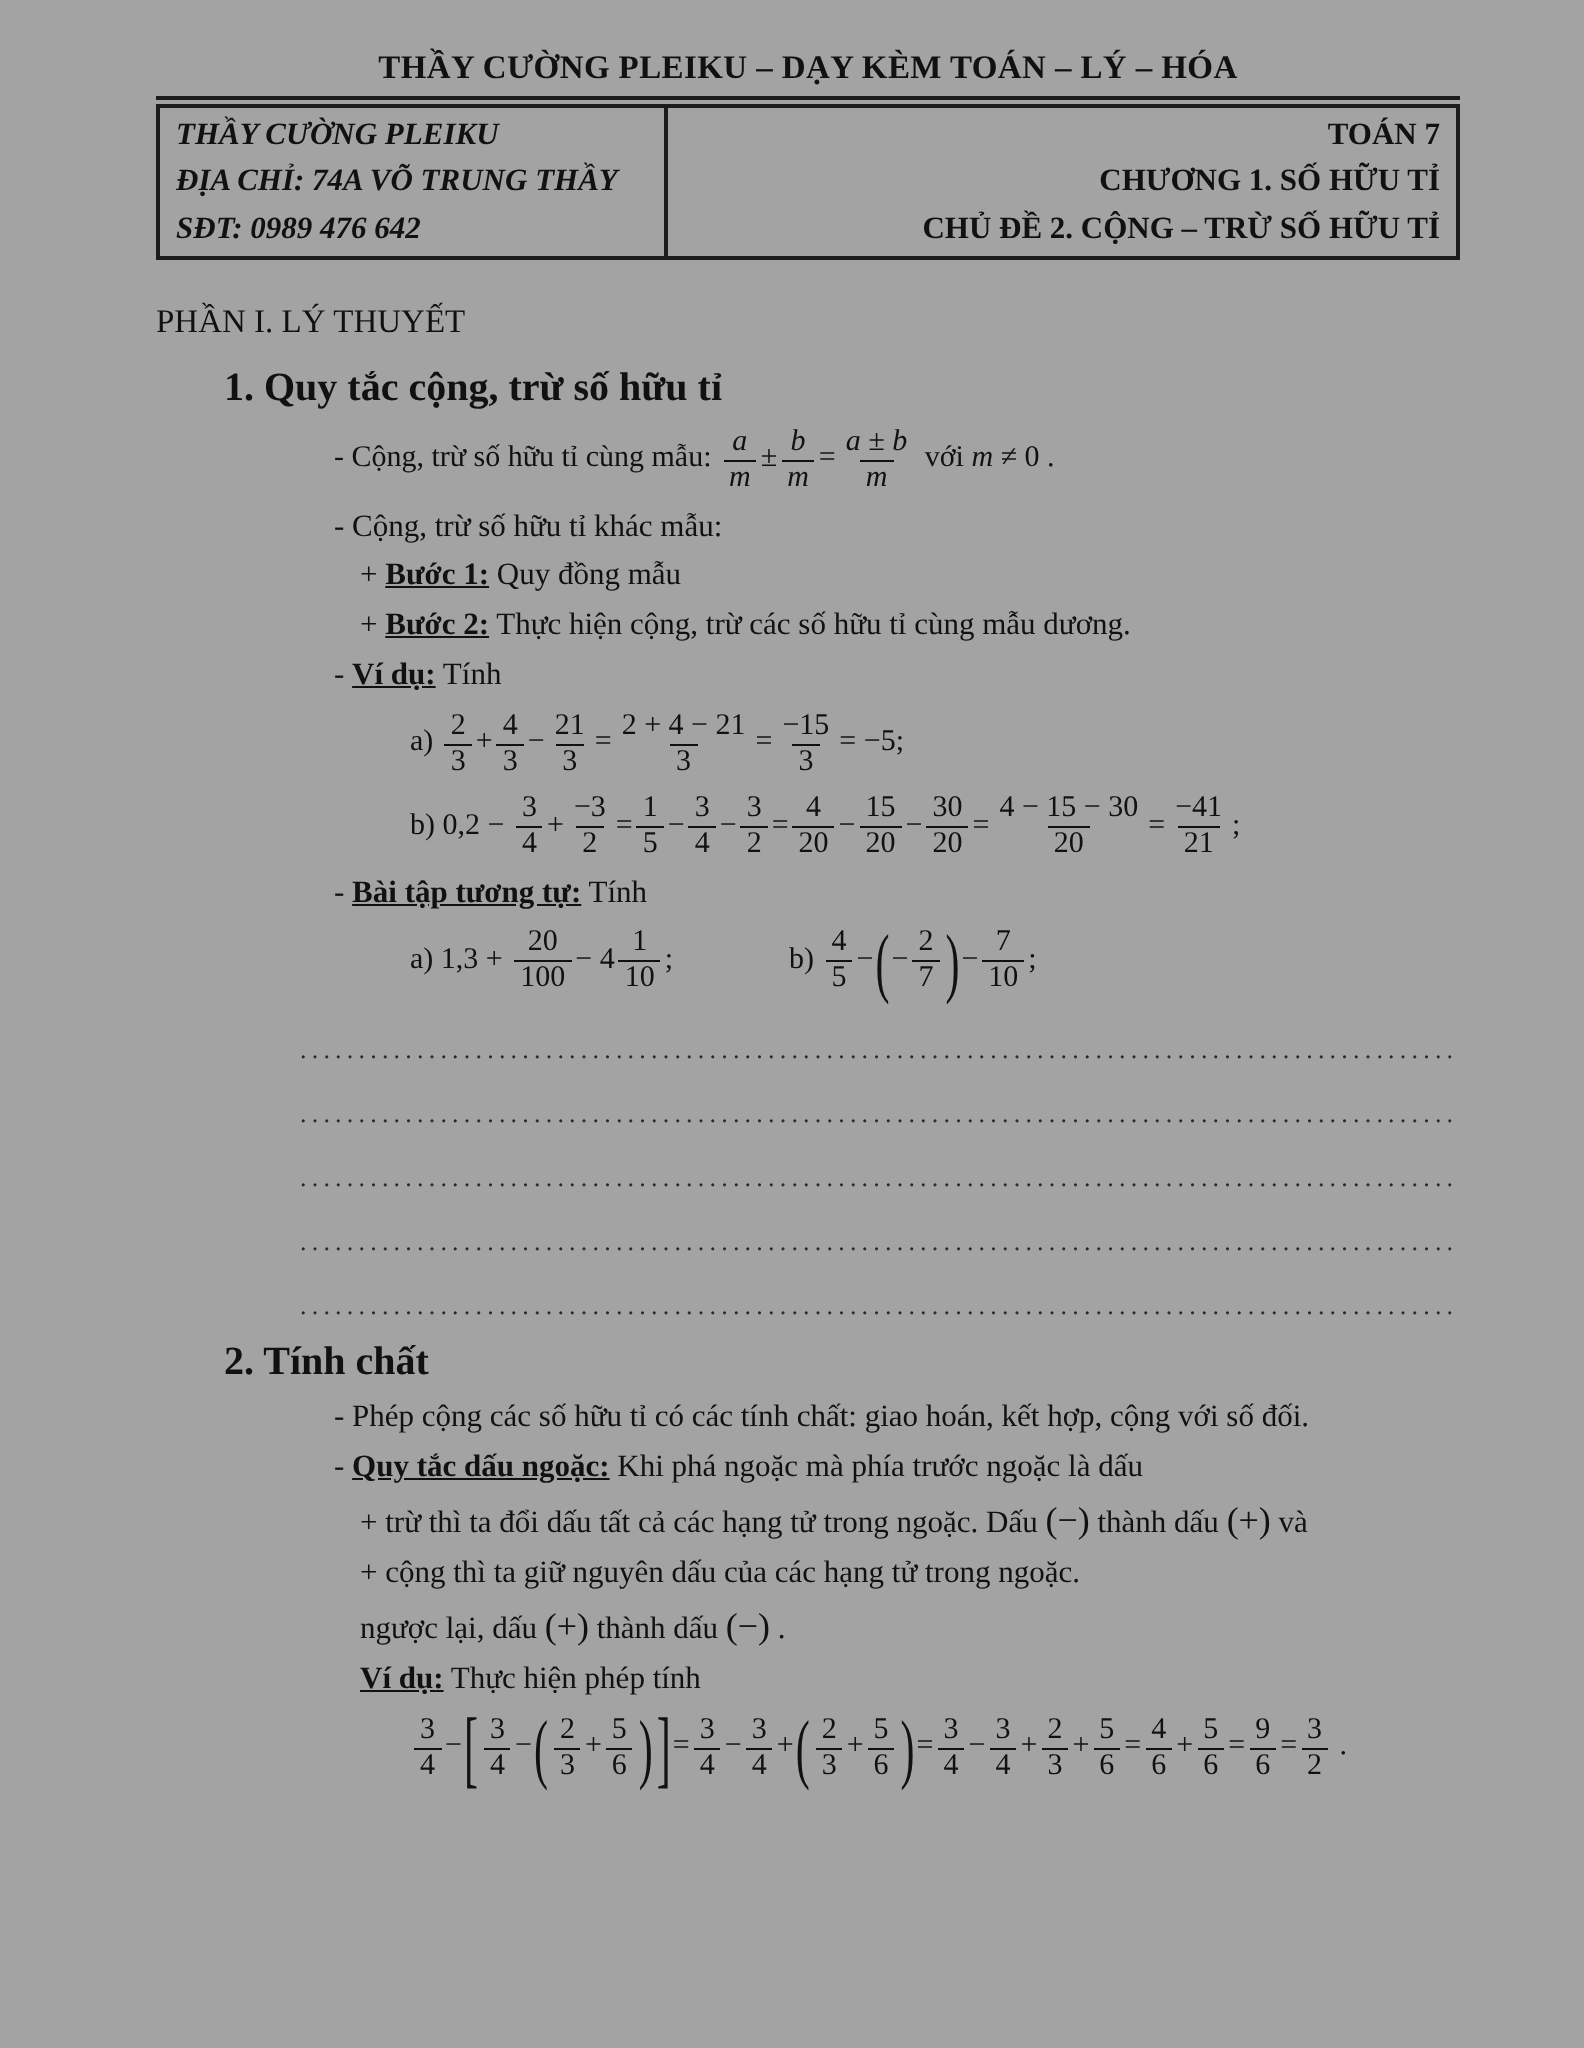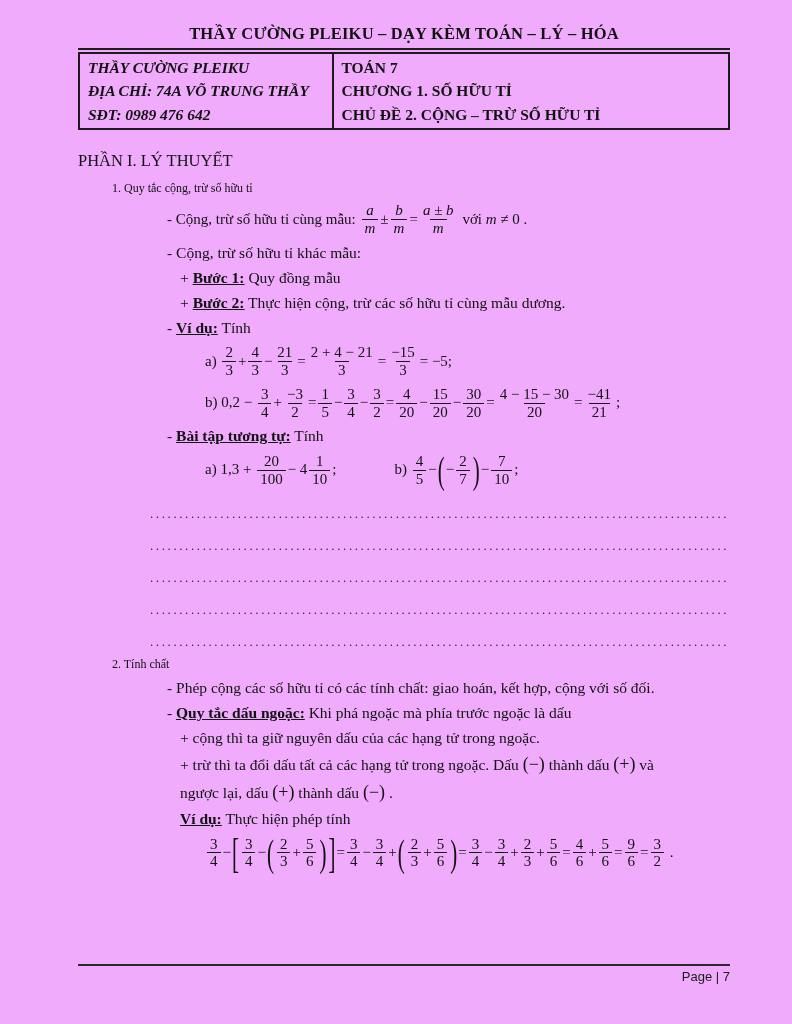--- a/index.html
+++ b/index.html
@@ -1,31 +1,31 @@
 <!DOCTYPE html>
 <html><head>
 <meta charset="utf-8">
 <style>
   html,body{margin:0;padding:0;background:#e8e8e8;}
-  .page{width:792px;height:1024px;position:relative;background:#f0abfc;
+  .page{width:792px;height:1024px;position:relative;background:#a3a3a3;
         font-family:"Liberation Serif",serif;color:#111;box-sizing:border-box;
         padding:24px 62px 0 78px;margin:0 auto;overflow:hidden;}
   
   .banner{text-align:center;font-weight:bold;font-size:16.5px;letter-spacing:.2px;
           padding-bottom:4px;border-bottom:2.5px solid #1c1c1c;}
   table.info{width:100%;border-collapse:collapse;margin-top:2px;}
   table.info td{border:2px solid #1c1c1c;font-weight:bold;font-size:15.5px;
                 line-height:1.5;padding:2px 8px;vertical-align:middle;}
   td.ileft{width:39%;font-style:italic;}
-  td.iright{text-align:left;}
+  td.iright{text-align:right;}
   
   .doc{margin-top:18px;}
   .block{margin:4.5px 0;font-size:15.5px;line-height:1.32;}
   .h1{font-weight:normal;font-size:16.5px;margin:20px 0 2px;}
-  .h2{font-weight:normal;font-size:12px;margin:9px 16px 2px;}
+  .h2{font-weight:bold;font-size:20px;margin:9px 16px 2px;}
   .math{display:flex;align-items:center;flex-wrap:nowrap;font-size:15px;margin:5px 0;}
   .ind0{margin-left:0;}
   .ind1{margin-left:34px;}
   .ind2{margin-left:89px;}
   .ind3{margin-left:102px;}
   .ind4{margin-left:127px;}
   .tx{white-space:pre;}
   .tx.b{font-weight:bold;text-decoration:underline;}
   .tx.i{font-style:italic;}
   .tx.mp{font-size:1.16em;}
@@ -213,22 +213,22 @@
         <span class="tx">;</span>
       </div>
       <div class="block dots">..................................................................................................................................................................................................................</div>
       <div class="block dots">..................................................................................................................................................................................................................</div>
       <div class="block dots">..................................................................................................................................................................................................................</div>
       <div class="block dots">..................................................................................................................................................................................................................</div>
       <div class="block dots">..................................................................................................................................................................................................................</div>
       <div class="block h2 ind1"><span class="tx">2. Tính chất</span></div>
       <div class="block p ind2"><span class="tx">- Phép cộng các số hữu tỉ có các tính chất: giao hoán, kết hợp, cộng với số đối.</span></div>
       <div class="block p ind2"><span class="tx">- </span><span class="tx b">Quy tắc dấu ngoặc:</span><span class="tx"> Khi phá ngoặc mà phía trước ngoặc là dấu</span></div>
+      <div class="block p ind3"><span class="tx">+ trừ thì ta đổi dấu tất cả các hạng tử trong ngoặc. Dấu </span><span class="tx mp">(−)</span><span class="tx"> thành dấu </span><span class="tx mp">(+)</span><span class="tx"> và</span></div>
       <div class="block p ind3"><span class="tx">+ cộng thì ta giữ nguyên dấu của các hạng tử trong ngoặc.</span></div>
-      <div class="block p ind3"><span class="tx">+ trừ thì ta đổi dấu tất cả các hạng tử trong ngoặc. Dấu </span><span class="tx mp">(−)</span><span class="tx"> thành dấu </span><span class="tx mp">(+)</span><span class="tx"> và</span></div>
       <div class="block p ind3"><span class="tx">ngược lại, dấu </span><span class="tx mp">(+)</span><span class="tx"> thành dấu </span><span class="tx mp">(−)</span><span class="tx"> .</span></div>
       <div class="block p ind3"><span class="tx b">Ví dụ:</span><span class="tx"> Thực hiện phép tính</span></div>
       <div class="block math ind4">
         <span class="frac">
           <span class="num">3</span>
           <span class="den">4</span>
         </span>
         <span class="tx">−</span>
         <span class="bigd k">[</span>
         <span class="frac">
@@ -307,17 +307,14 @@
         </span>
         <span class="tx">=</span>
         <span class="frac">
           <span class="num">3</span>
           <span class="den">2</span>
         </span>
         <span class="tx"> .</span>
       </div>
     </div>
 
-  <div class="footer">
-    <span>Page | 7</span>
-  </div>
 
 </div>
 
 </body></html>

